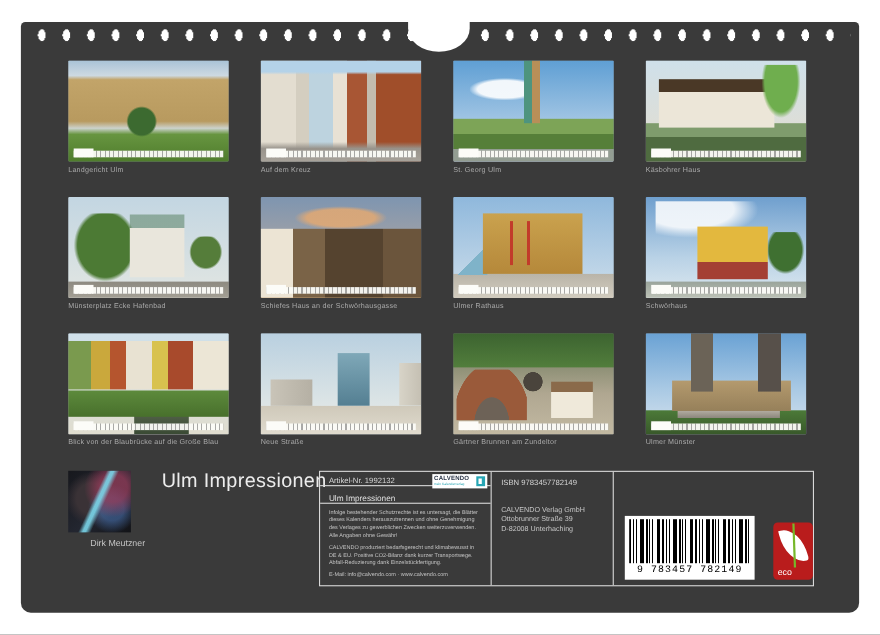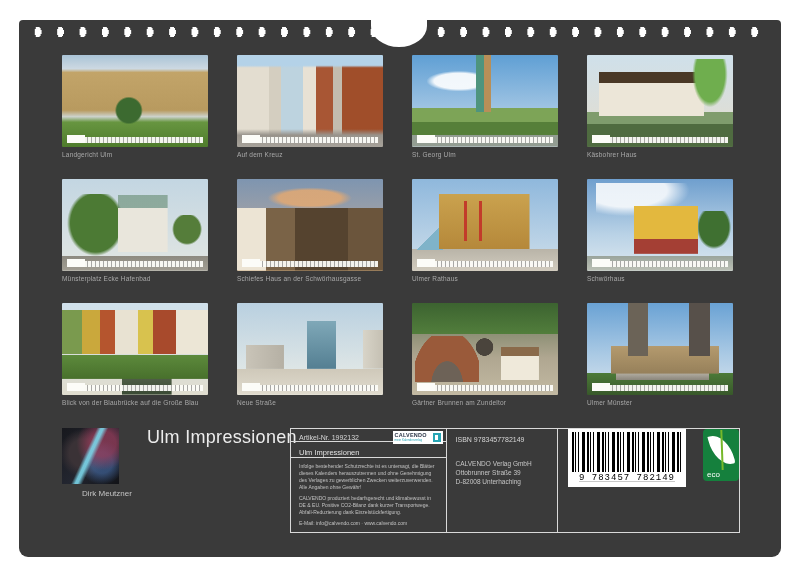--- a/index.html
+++ b/index.html
@@ -148,25 +148,25 @@
   .logo-name{font-size:5.5px;font-weight:bold;color:#2b3547;line-height:1;letter-spacing:.2px;}
   .logo-tagline{font-size:3px;color:#27a5b4;line-height:1.4;}
   .logo-icon{width:8px;height:9px;background:#27a5b4;position:relative;flex:0 0 auto;}
   .logo-icon::after{content:"";position:absolute;left:2px;top:2px;width:3px;height:5px;background:#ffffff;}
   .row-title{height:22px;border-bottom:1.5px solid #d9d9d9;padding:6px 0 0 8px;font-size:7.5px;color:#e0e0e0;box-sizing:border-box;}
   .row-legal{flex:1;padding:5px 8px;font-size:5px;line-height:1.4;color:#c2c2c2;}
   .row-legal p{margin:0 0 4px 0;}
   .col-mid{width:113px;border-right:1.5px solid #d9d9d9;padding:7px 0 0 9px;}
   .isbn{font-size:7px;color:#d6d6d6;}
   .publisher{margin-top:17px;font-size:6.5px;line-height:1.35;color:#c6c6c6;}
-  .col-right{flex:1;display:flex;padding:0 0 5px 10px;gap:17px;text-decoration:underline;}
+  .col-right{flex:1;display:flex;align-items:flex-end;padding:0 0 5px 10px;gap:17px;}
   .barcode{width:118px;height:58px;background:#ffffff;padding:3px 4px 2px;box-sizing:border-box;}
   .bars{height:40px;background:repeating-linear-gradient(90deg,#000 0 2px,#fff 2px 3px,#000 3px 4px,#fff 4px 6px,#000 6px 7px,#fff 7px 10px,#000 10px 13px,#fff 13px 15px);}
   .digits{font-size:9px;color:#000;text-align:center;letter-spacing:1px;margin-top:1px;font-family:"Liberation Mono", monospace;white-space:nowrap;}
-  .eco{position:relative;width:36px;height:52px;background:#15803d;border-radius:4px;overflow:hidden;}
+  .eco{position:relative;width:36px;height:52px;background:#b91c1c;border-radius:4px;overflow:hidden;}
   .leaf{position:absolute;left:8px;top:5px;width:21px;height:32px;background:#ffffff;border-radius:0 100% 12% 100%;transform:rotate(-14deg);}
   .leaf::after{content:"";position:absolute;left:10px;top:-4px;width:1.5px;height:40px;background:#76b82a;transform:rotate(12deg);}
   .eco-text{position:absolute;left:4px;bottom:2px;font-size:8px;color:#ffffff;}
 </style>
 </head>
 <body>
 
 <div class="page">
   <div class="holes"></div>
   <div class="notch"></div>

